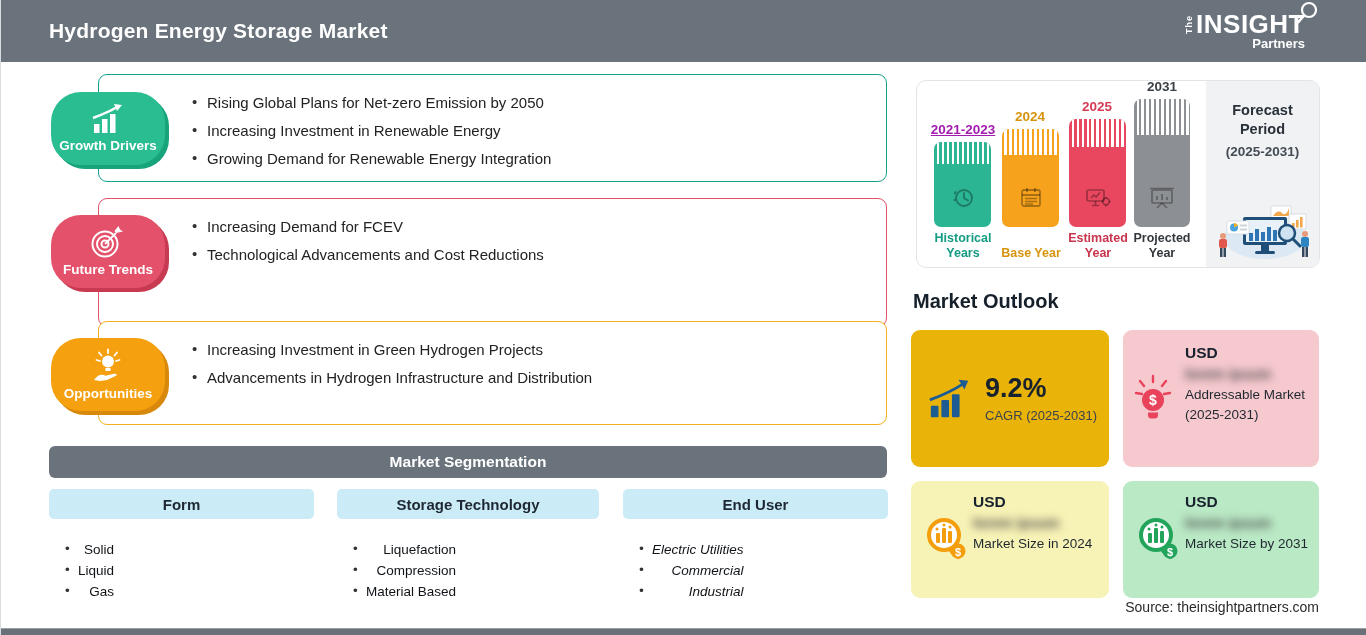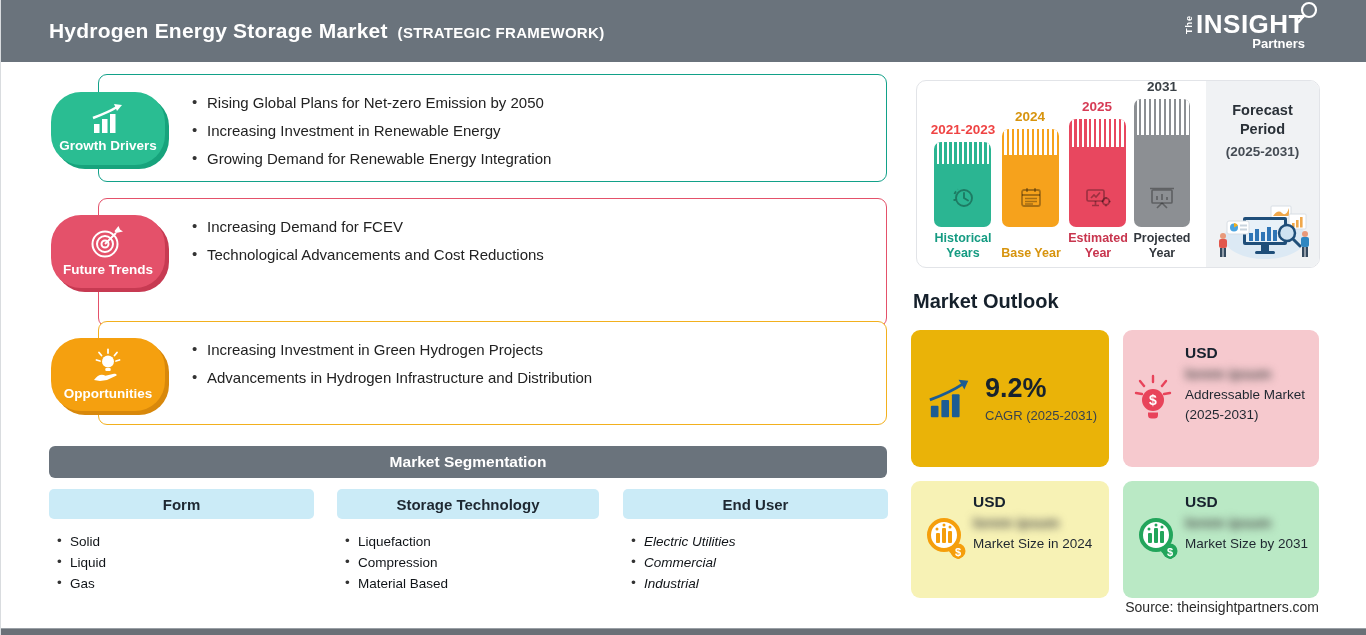--- a/index.html
+++ b/index.html
@@ -47,22 +47,22 @@
   
   .seg-bar { position:absolute; left:48px; top:446px; width:838px; height:32px;
     background:#6A737C; border-radius:6px; color:#fff; font-weight:bold; font-size:15.5px;
     display:flex; align-items:center; justify-content:center; }
   .seg-col-header { position:absolute; top:489px; height:30px; background:#CBEBF7;
     border-radius:5px; display:flex; align-items:center; justify-content:center;
     font-weight:bold; font-size:15px; color:#1E2832; }
   #col-form { left:48px;  width:265px; }
   #col-tech { left:336px; width:262px; }
   #col-user { left:622px; width:265px; }
-  .seg-list { position:absolute; top:527px; margin:8px; padding:0; list-style:none;
-    font-size:13.5px; color:#101418; }
+  .seg-list { position:absolute; top:527px; margin:16px; padding:0; list-style:none;
+    font-size:13.5px; color:#101418;text-align:right; }
   #list-form { left:48px; } #list-tech { left:336px; } #list-user { left:622px;font-style:italic; }
   .seg-list li { margin-bottom:7px; padding-left:13px; position:relative; line-height:1.05; }
   .seg-list li::before { content:"•"; position:absolute; left:0; top:-1px; color:#333; }
 
   
   .timeline { position:absolute; left:915px; top:80px; width:404px; height:188px;
     background:#fff; border:1px solid #E2E4E8; border-radius:10px; }
   .forecast { position:absolute; right:0; top:0; width:113px; height:100%;
     background:#F0F2F4; border-radius:0 9px 9px 0; text-align:center; padding:20px 14px 0; }
   .forecast-title { font-size:14.5px; font-weight:bold; color:#2A3138; line-height:1.3; }
@@ -79,21 +79,21 @@
   .tb-gray   { --c:#8C8F93; }
   #tbar-1 { left:17px;  width:57px; height:85px;  }
   #tbar-2 { left:85px;  width:57px; height:98px;  }
   #tbar-3 { left:152px; width:57px; height:108px; }
   #tbar-4 { left:217px; width:56px; height:128px; }
   #tbar-1 .fringe { height:22px; } #tbar-2 .fringe { height:26px; }
   #tbar-3 .fringe { height:28px; } #tbar-4 .fringe { height:36px; }
   .tbar-icon { position:absolute; bottom:16px; left:50%; transform:translateX(-50%); }
 
   .tbar-year { position:absolute; text-align:center; font-weight:bold; font-size:13.5px; }
-  #year-1 { left:3px;   width:86px; bottom:130px; color:#ef4444; }
+  #year-1 { left:3px;   width:86px; bottom:130px; color:#a21caf;text-decoration:underline; }
   #year-2 { left:78px;  width:70px; bottom:143px; color:#D7940E; }
   #year-3 { left:145px; width:70px; bottom:153px; color:#D63B55; }
   #year-4 { left:210px; width:70px; bottom:173px; color:#3A4046; }
   .tbar-name { position:absolute; bottom:5px; text-align:center; font-size:12.5px;
     font-weight:bold; line-height:1.25; }
   #name-1 { left:10px;  width:72px; color:#159B82; }
   #name-2 { left:78px;  width:72px; color:#D7940E; }
   #name-3 { left:143px; width:76px; color:#C8354E; }
   #name-4 { left:208px; width:74px; color:#33383E; }
 
@@ -119,21 +119,20 @@
   .source { position:absolute; right:47px; top:599px; font-size:14px; color:#2B2B2B; }
   .bottom-bar { position:absolute; left:0; top:628px; width:1366px; height:7px;
     background:#6A7077; border-top:1px solid #9AA0A6; }
 </style>
 </head>
 <body>
 
 <div class="header">
   <div class="title-wrap">
     <span class="title">Hydrogen Energy Storage Market</span>
-    <span class="subtitle">(STRATEGIC FRAMEWORK)</span>
   </div>
   <div class="logo">
     <div class="logo-row">
       <span class="logo-the">The</span>
       <span class="logo-name">INSIGHT</span>
     </div>
     <div class="logo-partners">Partners</div>
     <svg class="logo-lens" width="24" height="26" viewBox="0 0 24 26">
       <circle cx="14" cy="9" r="7" fill="none" stroke="#fff" stroke-width="2.2"></circle>
       <line x1="9" y1="14.5" x2="3.5" y2="21" stroke="#fff" stroke-width="2.6" stroke-linecap="round"></line>

